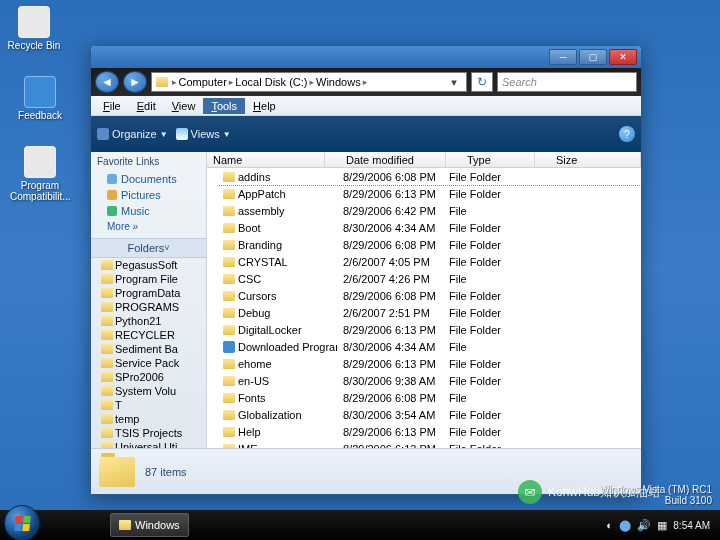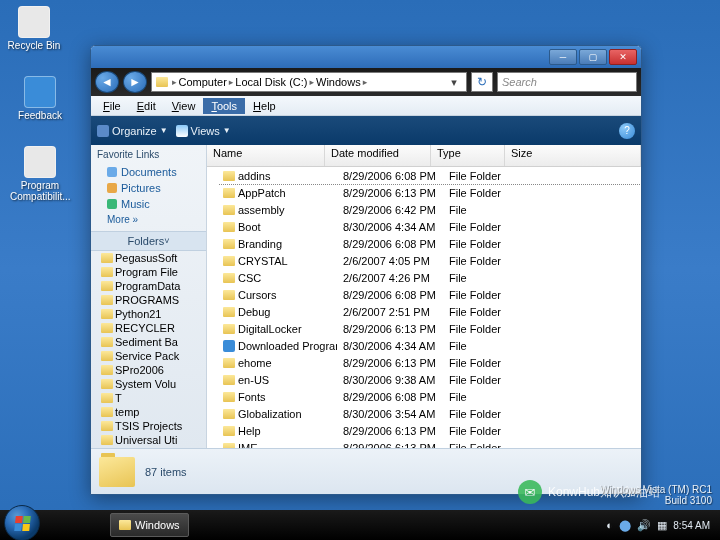--- a/index.html
+++ b/index.html
@@ -23,38 +23,38 @@
 .breadcrumb .seg { cursor: pointer; }
 .breadcrumb .arr { color: #666; font-size: 9px; }
 .bc-dd { width: 16px; text-align: center; color: #444; cursor: pointer; }
 .bc-refresh { width: 22px; height: 20px; background: #fff; border: 1px solid #7a7a7a; display: flex; align-items: center; justify-content: center; color: #2a6cb8; cursor: pointer; font-size: 12px; }
 .searchbox { width: 140px; height: 20px; background: #fff; border: 1px solid #7a7a7a; font-size: 11px; font-style: italic; color: #888; padding: 0 4px; display: flex; align-items: center; }
 
 .menubar { height: 20px; background: linear-gradient(180deg, #f4f8fc, #e4ecf4); display: flex; align-items: center; font-size: 11px; padding: 0 4px; border-bottom: 1px solid #c8d4e0; }
 .menu-item { padding: 2px 8px; cursor: pointer; }
 .menu-item.active { background: #3a6ca8; color: #fff; }
 
-.toolbar { height: 29px; background: linear-gradient(180deg, #1a4a7a, #0a3a6a); display: flex; align-items: center; padding: 0 6px; gap: 8px; color: #e8f0f8; font-size: 11px; }
+.toolbar { height: 36px; background: linear-gradient(180deg, #1a4a7a, #0a3a6a); display: flex; align-items: center; padding: 0 6px; gap: 8px; color: #e8f0f8; font-size: 11px; }
 .tool-item { display: flex; align-items: center; gap: 3px; cursor: pointer; }
 .tool-dd { font-size: 8px; }
 .help-q { margin-left: auto; width: 16px; height: 16px; border-radius: 50%; background: radial-gradient(circle at 30% 30%, #8ac8f8, #3a8cd8); color: #fff; display: flex; align-items: center; justify-content: center; font-size: 10px; cursor: pointer; }
 
 .content { flex: 1; display: flex; overflow: hidden; }
 .sidebar { width: 116px; background: linear-gradient(180deg, #f0f4f8, #e0e8f0); border-right: 1px solid #c8d4e0; font-size: 11px; overflow: hidden; }
 .sidebar-hdr { padding: 4px 6px; color: #2a4a6a; font-size: 10px; }
 .fav-item { padding: 2px 6px 2px 16px; color: #1a5a9a; cursor: pointer; display: flex; align-items: center; gap: 4px; }
 .fav-item .dot { width: 10px; height: 10px; flex-shrink: 0; }
 .more { padding: 2px 6px 6px 16px; color: #1a5a9a; cursor: pointer; font-size: 10px; }
 .folders-hdr { padding: 3px 6px; background: #d8e4f0; border-top: 1px solid #c0d0e0; border-bottom: 1px solid #c0d0e0; color: #2a4a6a; display: flex; align-items: center; justify-content: center; cursor: pointer; }
 .tree { overflow-y: auto; }
 .tree-item { padding: 1px 2px 1px 10px; display: flex; align-items: center; gap: 2px; cursor: pointer; white-space: nowrap; overflow: hidden; }
 .folder-ic { width: 12px; height: 10px; background: linear-gradient(180deg, #fce89a, #e8c454); border-radius: 1px; flex-shrink: 0; }
 
 .filepane { flex: 1; display: flex; flex-direction: column; background: #fff; }
-.col-hdr { height: 22px; display: flex; background: linear-gradient(180deg, #fcfcfc, #ececec); border-bottom: 1px solid #d0d0d0; font-size: 11px; }
+.col-hdr { height: 16px; display: flex; background: linear-gradient(180deg, #fcfcfc, #ececec); border-bottom: 1px solid #d0d0d0; font-size: 11px; gap: 15px; }
 .col { padding: 2px 6px; border-right: 1px solid #d8d8d8; cursor: pointer; }
 .col.name { width: 118px; }
 .col.date { width: 106px; }
 .col.type { width: 74px; }
 .col.size { flex: 1; }
 .files { flex: 1; overflow-y: auto; font-size: 11px; margin-left: 12px; }
 .files::-webkit-scrollbar { width: 16px; }
 .files::-webkit-scrollbar-track { background: #f0f0f0; border-left: 1px solid #d0d0d0; }
 .files::-webkit-scrollbar-thumb { background: linear-gradient(90deg, #d8e4f0, #b8c8d8); border: 1px solid #a0b0c0; border-radius: 2px; }
 .file-row { display: flex; height: 17px; align-items: center; cursor: pointer; }

